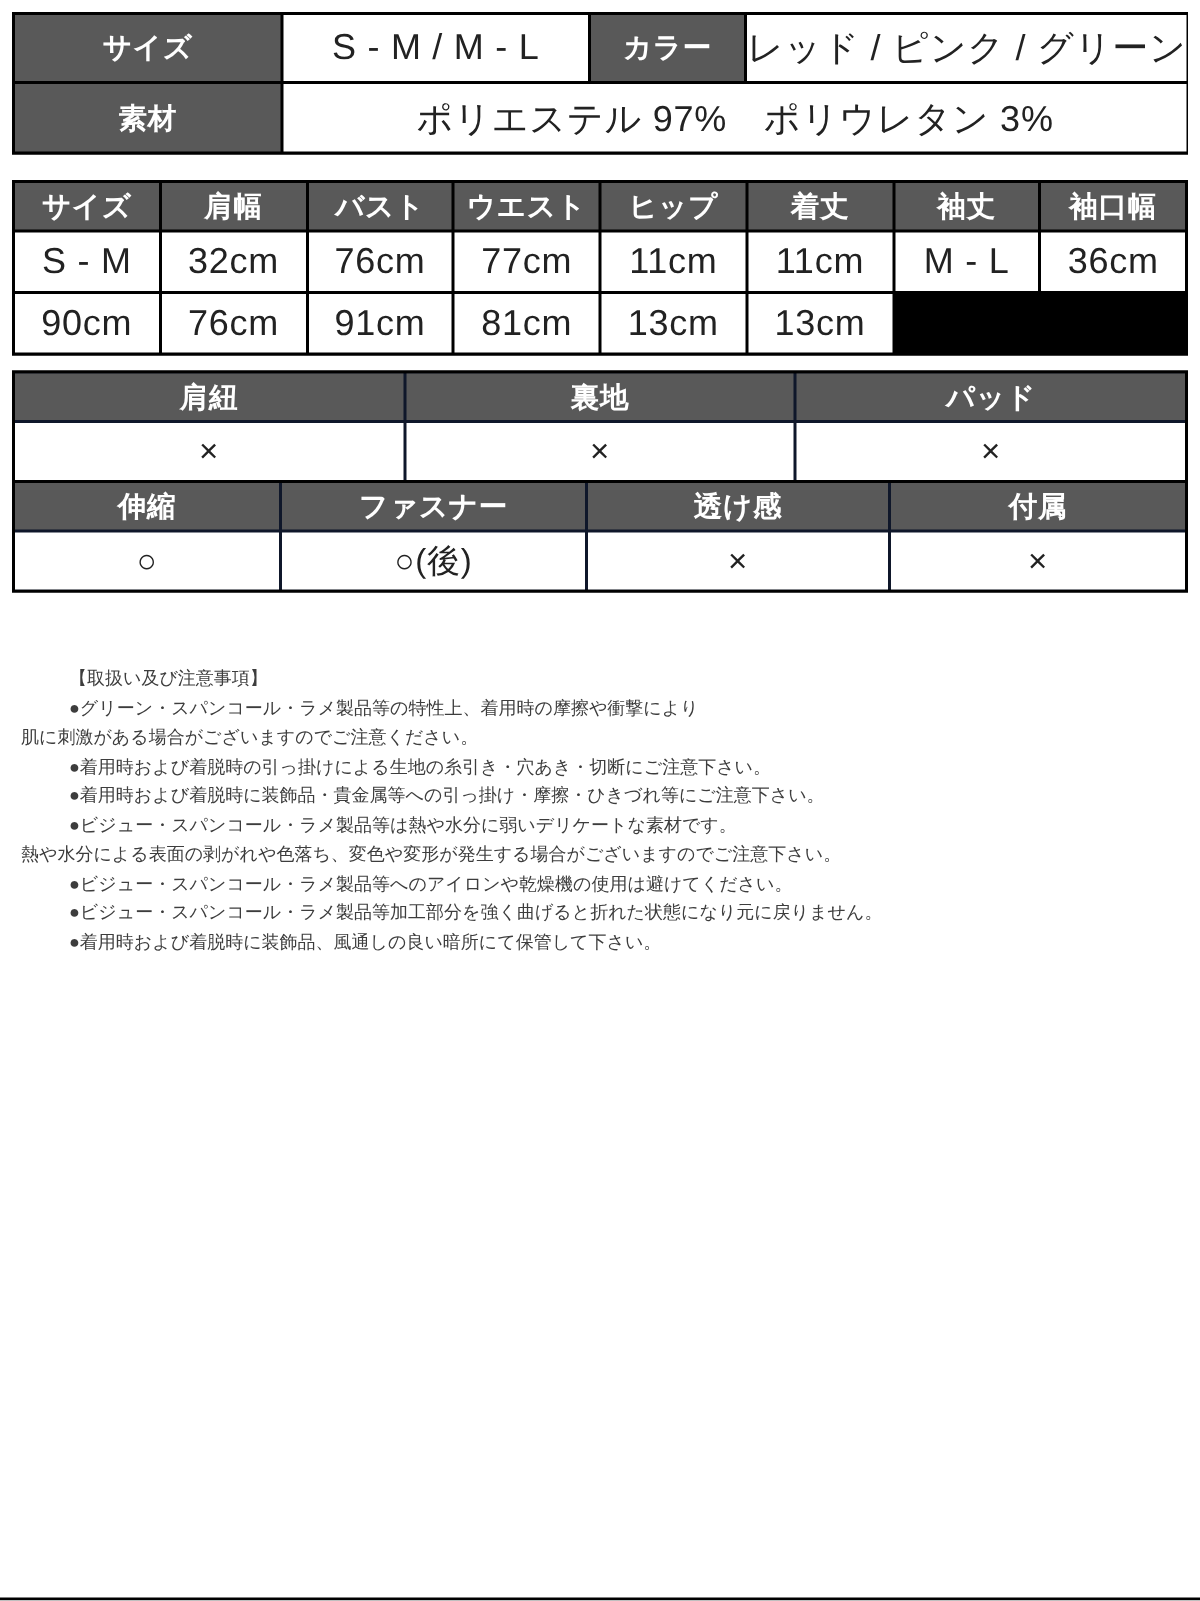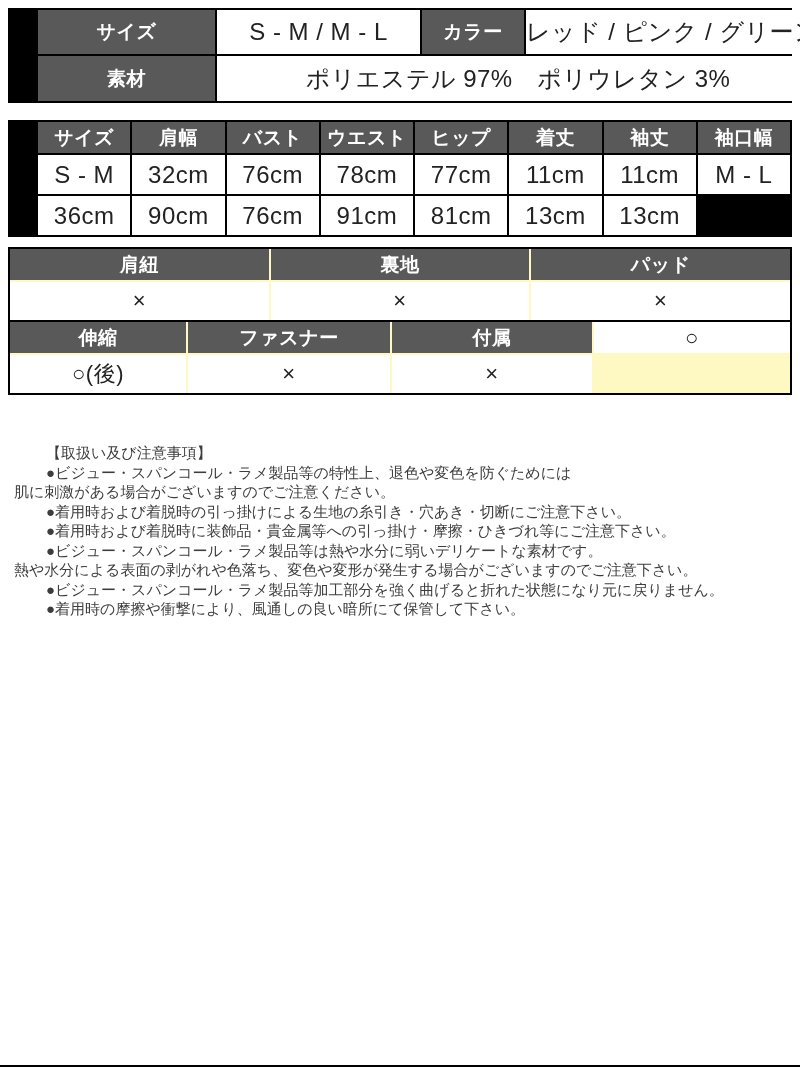--- a/index.html
+++ b/index.html
@@ -5,44 +5,44 @@
   * { margin:0; padding:0; box-sizing:border-box; }
   html,body { background:#fff; }
   body {
     width:800px; height:1067px; position:relative; overflow:hidden;
     font-family:"Liberation Sans","DejaVu Sans",sans-serif;
     color:#222;
   }
   .page { padding:8px; }
 
   
-  .tbl { display:grid; gap:2px; background:#000; border:2px solid #000;padding-left:28px; }
+  .tbl { display:grid; gap:2px; background:#000; border:2px solid #000; }
   .cell {
     display:flex; align-items:center; justify-content:center;
     background:#fff; color:#222; font-size:24px; letter-spacing:0.5px;
     white-space:nowrap;
   }
   .h { background:#595959; color:#fff; font-weight:bold; font-size:19px; }
   .sym { font-size:22px; font-weight:400; }
 
   
   .tbl1 { grid-template-columns:177px 203px 102px 1fr; grid-template-rows:44px 45px; margin-bottom:17px; }
   .tbl1 .span3 { grid-column:2 / 5; }
 
   
   .tbl2 { grid-template-columns:repeat(8,1fr); grid-template-rows:31px 39px 39px; margin-bottom:10px; }
 
   
   .tbl3wrap { background:#000; border:2px solid #000; display:grid; row-gap:2px; }
-  .t3 { display:grid; gap:2px; background:#fef9c3; }
+  .t3 { display:grid; gap:2px; background:#0f172a; }
   .t3a { grid-template-columns:repeat(3,1fr); grid-template-rows:31px 38px; }
   .t3b { grid-template-columns:176px 202px 200px 1fr; grid-template-rows:31px 38px;text-align:center; }
 
   
-  .notes { margin-top:48px; font-size:15px; line-height:19.5px; color:#3d3d3d; }
+  .notes { margin-top:48px; font-size:12px; line-height:19.5px; color:#3d3d3d; }
   .note-line { margin-left:38px; white-space:nowrap; }
   .note-line.cont { margin-left:6px; }
 
   .bottom-line { position:absolute; left:0; bottom:0; width:100%; height:2px; background:#000; }
 </style>
 </head>
 <body>
 
 <div class="page">
 
@@ -61,21 +61,20 @@
     <div class="cell h">バスト</div>
     <div class="cell h">ウエスト</div>
     <div class="cell h">ヒップ</div>
     <div class="cell h">着丈</div>
     <div class="cell h">袖丈</div>
     <div class="cell h">袖口幅</div>
 
     <div class="cell">S - M</div>
     <div class="cell">32cm</div>
     <div class="cell">76cm</div>
-    <div class="cell">78cm</div>
     <div class="cell">77cm</div>
     <div class="cell">11cm</div>
     <div class="cell">11cm</div>
 
     <div class="cell">M - L</div>
     <div class="cell">36cm</div>
     <div class="cell">90cm</div>
     <div class="cell">76cm</div>
     <div class="cell">91cm</div>
     <div class="cell">81cm</div>
@@ -88,35 +87,37 @@
       <div class="cell h">肩紐</div>
       <div class="cell h">裏地</div>
       <div class="cell h">パッド</div>
       <div class="cell sym">×</div>
       <div class="cell sym">×</div>
       <div class="cell sym">×</div>
     </div>
     <div class="t3 t3b">
       <div class="cell h">伸縮</div>
       <div class="cell h">ファスナー</div>
+      <div class="cell h">透け感</div>
       <div class="cell h">付属</div>
       <div class="cell sym">○</div>
       <div class="cell sym">○(後)</div>
       <div class="cell sym">×</div>
       <div class="cell sym">×</div>
     </div>
   </div>
 
   <div class="notes">
     <div class="note-line">【取扱い及び注意事項】</div>
-    <div class="note-line">●ビジュー・スパンコール・ラメ製品等の特性上、退色や変色を防ぐためには</div>
+    <div class="note-line">●グリーン・スパンコール・ラメ製品等の特性上、着用時の摩擦や衝撃により</div>
     <div class="note-line cont">肌に刺激がある場合がございますのでご注意ください。</div>
     <div class="note-line">●着用時および着脱時の引っ掛けによる生地の糸引き・穴あき・切断にご注意下さい。</div>
     <div class="note-line">●着用時および着脱時に装飾品・貴金属等への引っ掛け・摩擦・ひきづれ等にご注意下さい。</div>
     <div class="note-line">●ビジュー・スパンコール・ラメ製品等は熱や水分に弱いデリケートな素材です。</div>
     <div class="note-line cont">熱や水分による表面の剥がれや色落ち、変色や変形が発生する場合がございますのでご注意下さい。</div>
+    <div class="note-line">●ビジュー・スパンコール・ラメ製品等へのアイロンや乾燥機の使用は避けてください。</div>
     <div class="note-line">●ビジュー・スパンコール・ラメ製品等加工部分を強く曲げると折れた状態になり元に戻りません。</div>
-    <div class="note-line">●着用時の摩擦や衝撃により、風通しの良い暗所にて保管して下さい。</div>
+    <div class="note-line">●着用時および着脱時に装飾品、風通しの良い暗所にて保管して下さい。</div>
   </div>
 
 </div>
 
 <div class="bottom-line"></div>
 
 </body></html>

